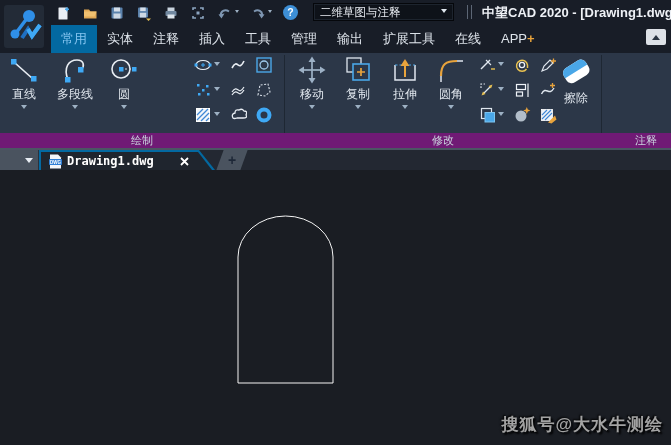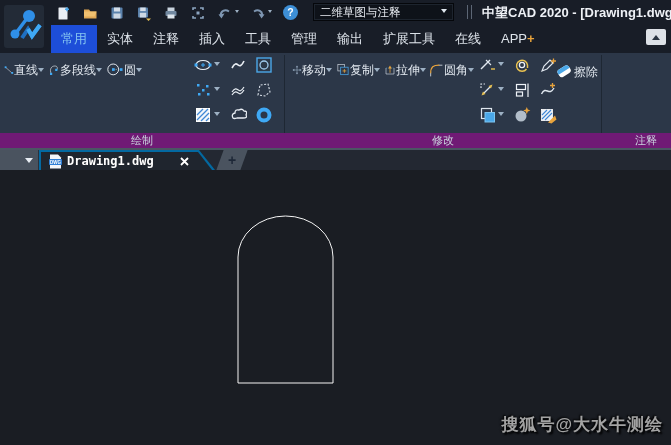--- a/index.html
+++ b/index.html
@@ -18,32 +18,32 @@
   #ws-dd{left:313px;top:3px;width:141px;height:18px;background:#0e1219;border:1px solid #05070b;
          box-shadow:inset 0 0 0 1px #1d242e;display:flex;align-items:center;padding:0 6px;box-sizing:border-box;}
   #ws-dd .lbl{color:#e7ebf1;font-size:11.5px;flex:1;white-space:nowrap;}
   #title-sep{left:467px;top:5px;width:3px;height:14px;border-left:1px solid #5c6675;border-right:1px solid #5c6675;}
   #app-title{left:482px;top:0;height:25px;line-height:25px;color:#eef1f6;font-size:13px;font-weight:bold;white-space:nowrap;}
   .help-circle{width:15px;height:15px;border-radius:50%;background:#3d8fd6;color:#fff;
                font-size:10.5px;font-weight:bold;text-align:center;line-height:15px;}
   
   #tabs{left:51px;top:25px;height:28px;display:flex;}
   .rtab{height:28px;line-height:28px;padding:0 10px;font-size:13px;color:#dde3ea;white-space:nowrap;}
-  .rtab.active{background:#1d4ed8;color:#84c4f0;}
+  .rtab.active{background:#0369a1;color:#84c4f0;}
   .rtab .suffix{color:#e8a33c;font-weight:bold;}
   #collapse-btn{left:646px;top:29px;width:20px;height:16px;background:#dde1e7;border-radius:2px;
                 display:flex;align-items:center;justify-content:center;}
   .up{width:0;height:0;border:4px solid transparent;border-bottom:5px solid #2b3542;margin-top:-4px;}
   
   #ribbon{left:0;top:53px;width:671px;height:95px;background:#2c3748;}
   .vsep{top:2px;width:1px;height:92px;background:#1e2733;}
   #strip{left:0;top:80px;width:671px;height:15px;background:#701a75;}
   .striplbl{top:0;height:15px;line-height:15px;text-align:center;color:#cbd4df;font-size:11px;}
   .panel{top:0;height:80px;}
-  .bigbtn{position:absolute;top:2px;display:flex;flex-direction:row;align-items:center;font-family:Liberation Serif, serif;}
+  .bigbtn{position:absolute;top:2px;display:flex;flex-direction:column;align-items:center;font-family:Liberation Serif, serif;}
   .bigbtn .lab{color:#e2e8ef;font-size:12px;margin-top:1px;white-space:nowrap;}
   .bigbtn .dn{margin-top:2px;}
   .grid{position:absolute;top:3px;display:flex;flex-direction:column;gap:7px;}
   .grow{display:flex;align-items:center;height:18px;}
   .cell{width:18px;height:18px;display:flex;align-items:center;justify-content:center;}
   .grow .dn{margin:0 3px 0 2px;}
   .ml1{margin-left:6px;} .ml2{margin-left:8px;}
   
   #docbar{left:0;top:148px;width:671px;height:22px;background:#232832;border-top:2px solid #4b5663;box-sizing:border-box;}
   .sqbtn{top:150px;width:19px;height:20px;background:#4a535f;border-right:1px solid #2a313c;

